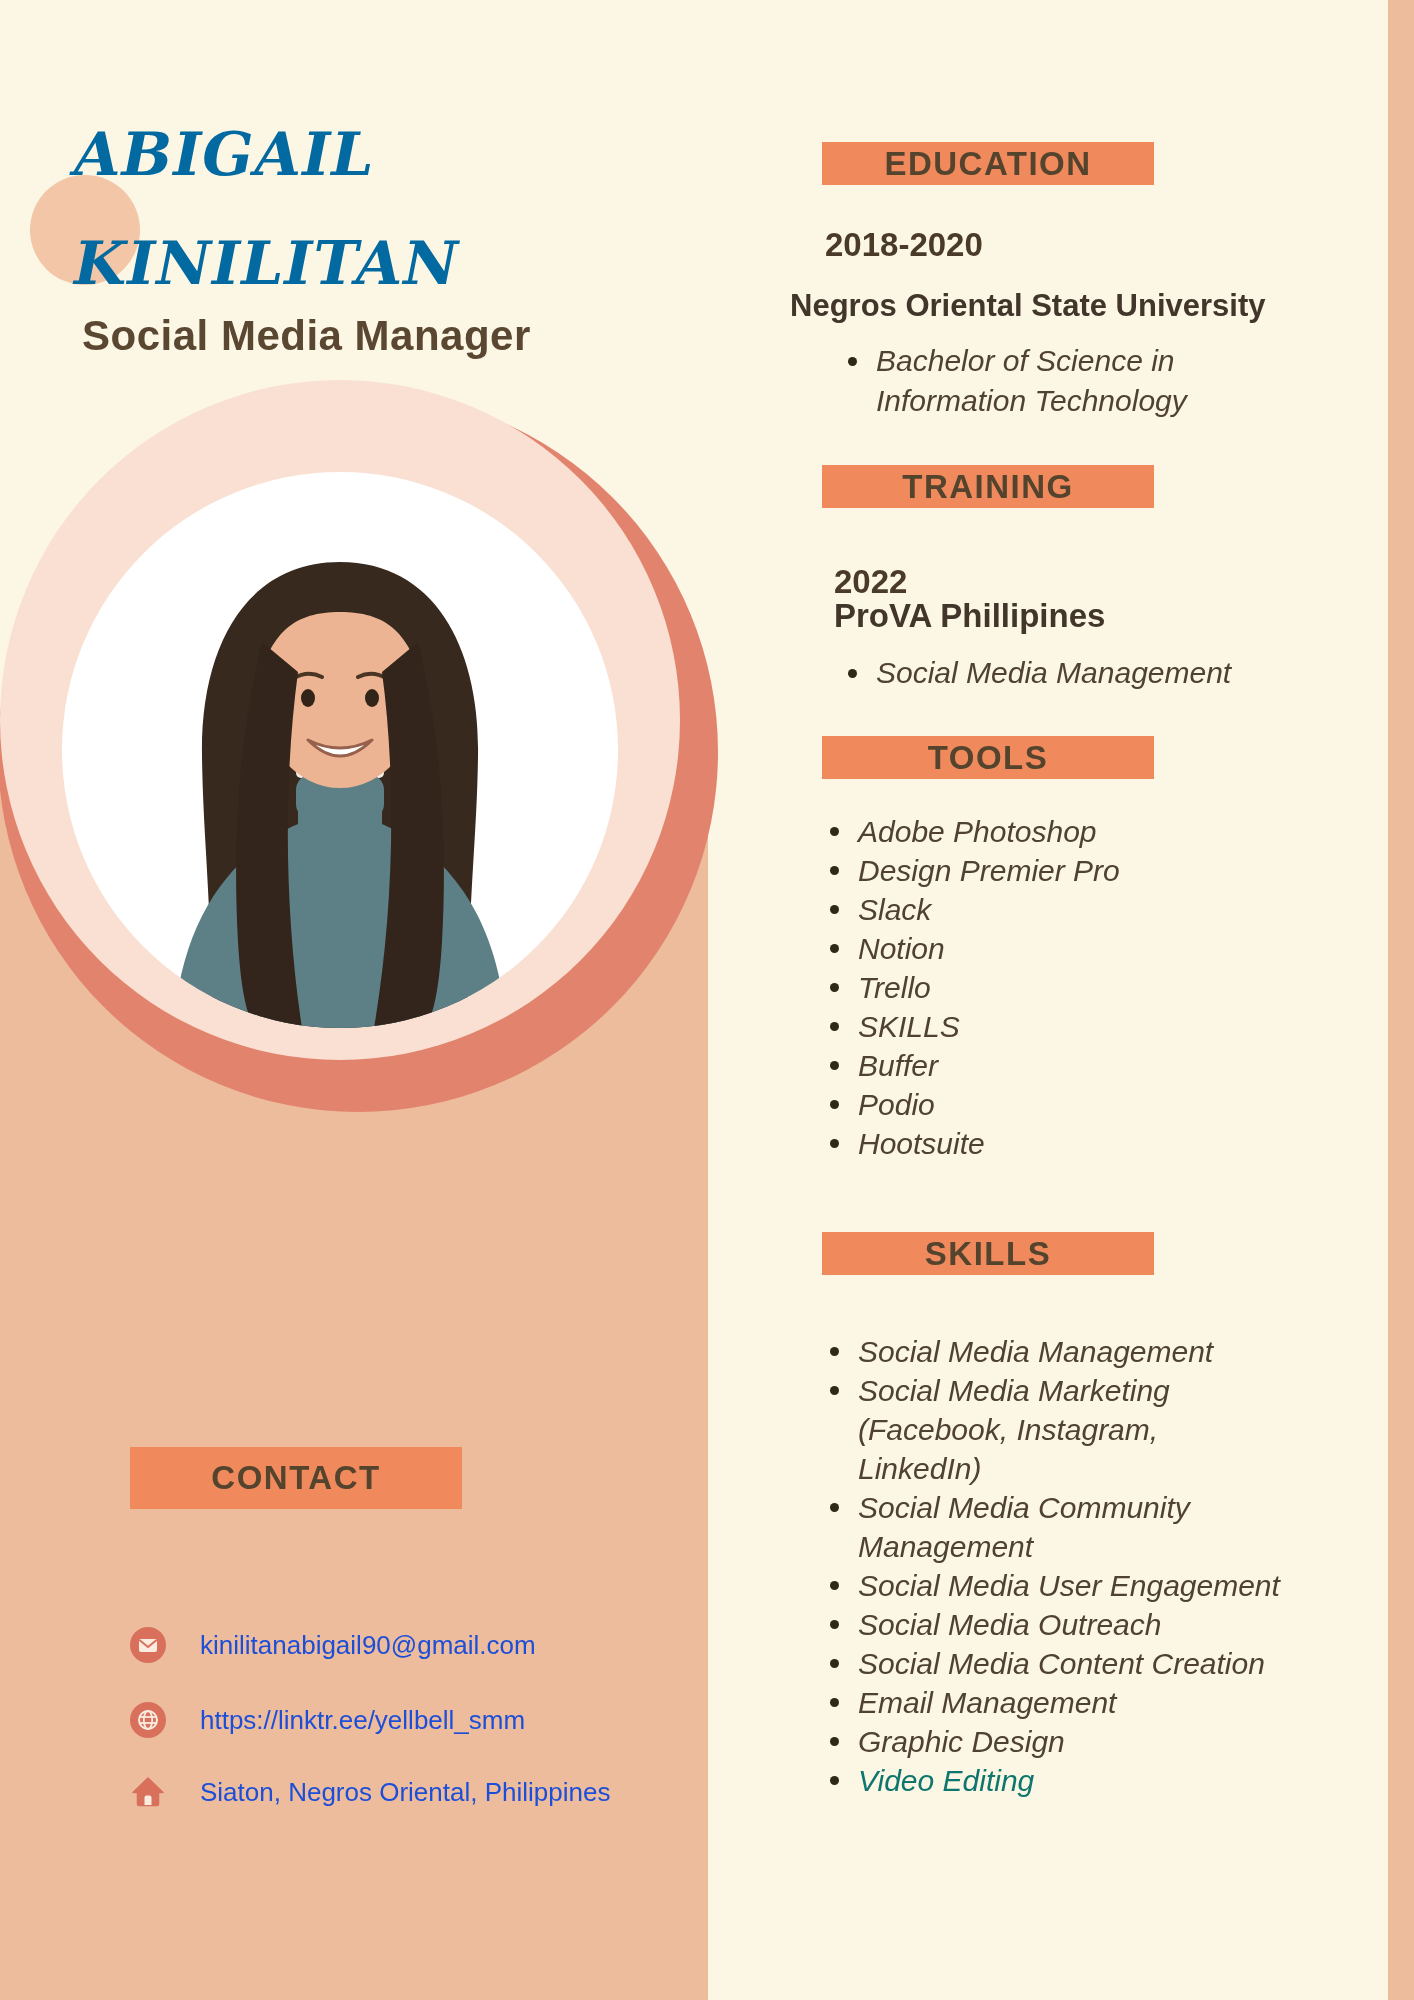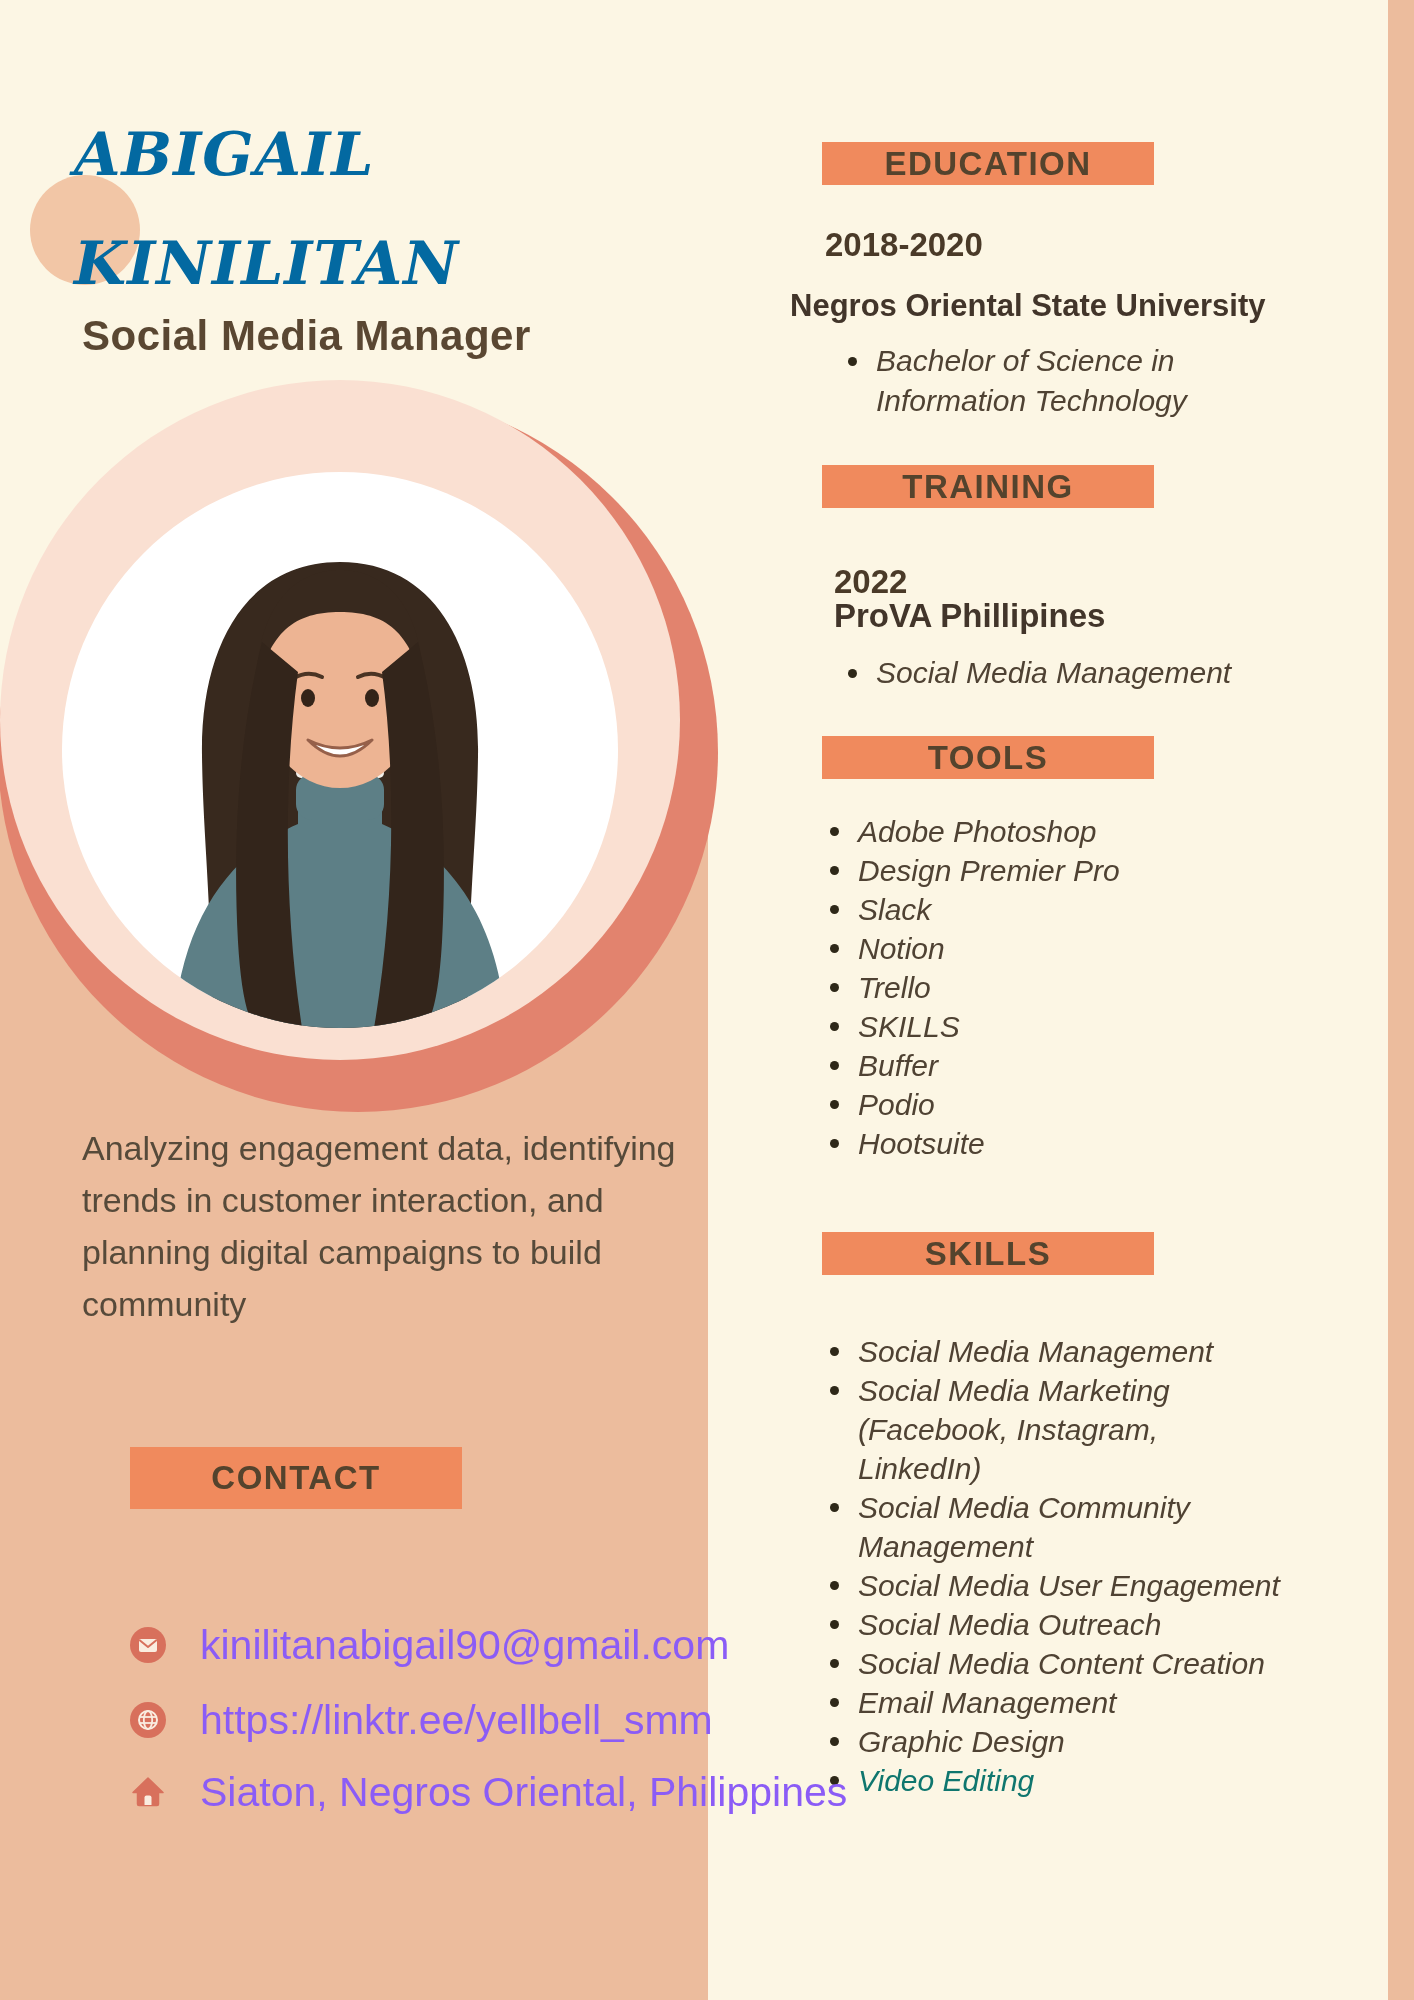--- a/index.html
+++ b/index.html
@@ -67,21 +67,21 @@
   #skills-list { left:828px; top:1332px; width:500px; }
   #skills-list li { line-height:39px; }
   #skills-list li::before { top:15px; }
   #skills-list li:last-child { color:#0f766e; }
 
   
   .contact-row { position:absolute; left:130px; height:36px; display:flex; align-items:center; gap:34px; }
   #contact-row-email    { top:1627px; }
   #contact-row-link     { top:1702px; }
   #contact-row-location { top:1774px; }
-  .contact-row .txt { font-size:41px; color:#8b5cf6; white-space:nowrap; }
+  .contact-row .txt { font-size:26px; color:#1d4ed8; white-space:nowrap; }
   .cicon { width:36px; height:36px; flex:0 0 36px; }
 </style>
 </head>
 <body>
 
 <div id="canvas">
 
   <div class="right-strip"></div>
   <div class="deco-circle-small"></div>
   <div class="peach-block"></div>
@@ -116,24 +116,20 @@
       <path d="M356 170 C 378 260 386 360 380 470 C 377 520 370 556 358 556 L 312 556 C 330 450 336 320 320 200 Z" fill="#33251B"></path>
     </svg>
   </div>
 
   <h1 class="name" style="margin:0">
     <div>ABIGAIL</div>
     <div>KINILITAN</div>
   </h1>
   <div class="subtitle">Social Media Manager</div>
 
-  <div class="description">Analyzing engagement data, identifying
-trends in customer interaction, and
-planning digital campaigns to build
-community</div>
 
   <div class="bar" id="bar-education">EDUCATION</div>
   <div class="bar" id="bar-training">TRAINING</div>
   <div class="bar" id="bar-tools">TOOLS</div>
   <div class="bar" id="bar-skills">SKILLS</div>
   <div class="bar" id="bar-contact">CONTACT</div>
 
   <div class="edu-years">2018-2020</div>
   <div class="edu-school">Negros Oriental State University</div>
   <ul class="blist" id="edu-list">

